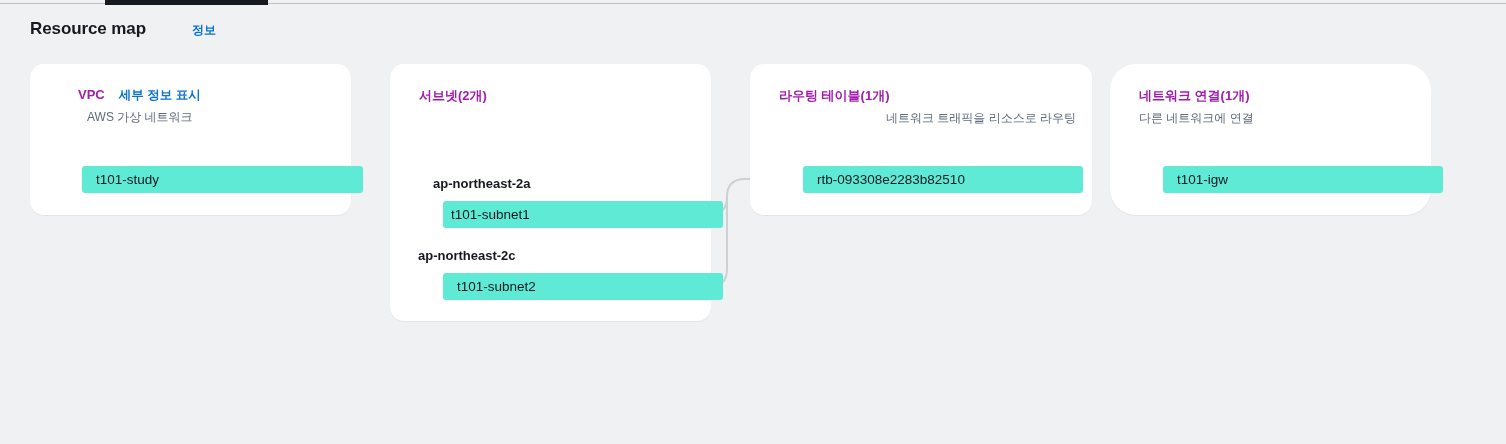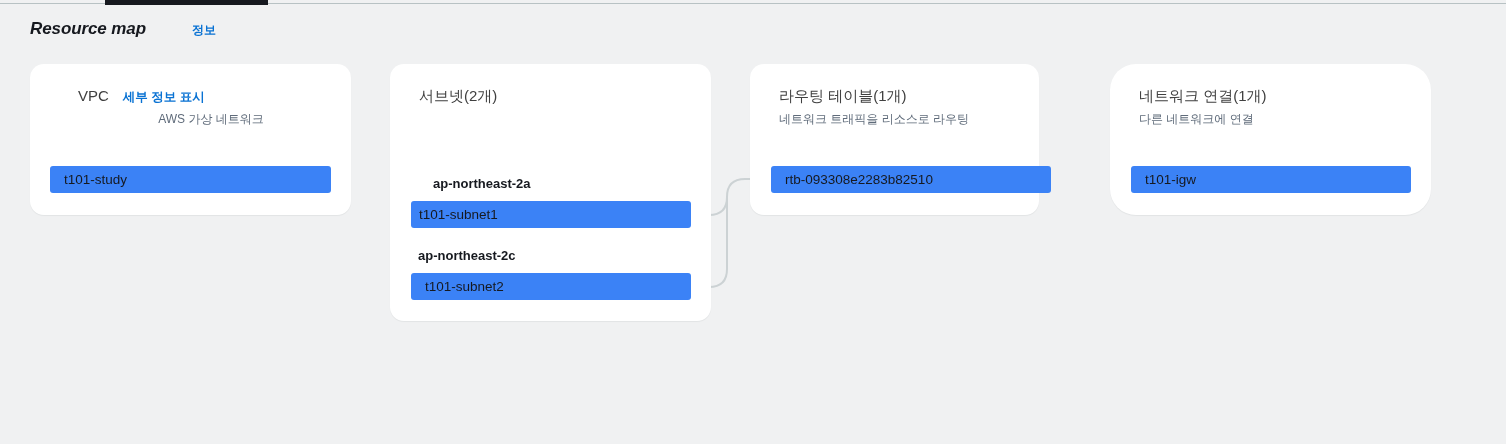--- a/index.html
+++ b/index.html
@@ -44,21 +44,20 @@
     left: 30px; top: 19px;
     display: flex;
     align-items: baseline;
     gap: 10px;
   }
   .page-title {
     font-size: 17px;
     font-weight: bold;
     color: #16191f;
     letter-spacing: -0.1px;
-    font-style: italic;
   }
   .info-link {
     font-size: 12px;
     font-weight: bold;
     color: #0972d3;
     text-decoration: none;
     cursor: pointer;
     margin-left: 36px;
   }
 
@@ -81,72 +80,73 @@
   
   .res-card {
     position: absolute;
     background: #ffffff;
     border-radius: 14px;
     box-sizing: border-box;
     box-shadow: 0 1px 1px rgba(0,28,36,0.06);
   }
   .card-vpc    { left: 30px;   top: 64px; width: 321px; height: 151px; }
   .card-subnet { left: 390px;  top: 64px; width: 321px; height: 257px; }
-  .card-route  { left: 750px;  top: 64px; width: 289px; height: 151px; }
+  .card-route  { left: 750px;  top: 64px; width: 342px; height: 151px; text-align: right; }
   .card-net    { left: 1110px; top: 64px; width: 321px; height: 151px; border-radius: 26px; }
 
   .card-head {
     position: absolute;
     left: 29px;
     top: 23px;
     right: 16px;
   }
   .card-head-row {
     display: flex;
     align-items: baseline;
     gap: 14px;
   }
   .card-title {
-    font-size: 15px;
-    font-weight: normal;
-    color: #404040;
+    font-size: 13px;
+    font-weight: bold;
+    color: #a21caf;
     white-space: nowrap;
   }
   .card-detail-link {
     font-size: 12.5px;
     font-weight: bold;
     color: #0972d3;
     text-decoration: none;
     white-space: nowrap;
     cursor: pointer;
   }
   .card-sub {
     font-size: 12px;
     color: #5f6b7a;
     margin-top: 5px;
     white-space: nowrap;
   }
   .card-vpc .card-head { left: 48px; }
-  .card-vpc .card-sub  { margin-left: 9px; text-align: center; }
+  .card-vpc .card-sub  { margin-left: 9px; }
 
   
   .pill {
     position: absolute;
     height: 27px;
-    background: #3b82f6;
+    background: #5eead4;
     border-radius: 3px;
     display: flex;
     align-items: center;
     padding-left: 14px;
     box-sizing: border-box;
     font-size: 13.5px;
     color: #16191f;
     cursor: pointer;
     white-space: nowrap;
     overflow: hidden;
+    margin-left: 32px;
   }
 
   .az-label {
     position: absolute;
     font-size: 13px;
     font-weight: bold;
     color: #16191f;
     white-space: nowrap;
   }
 

